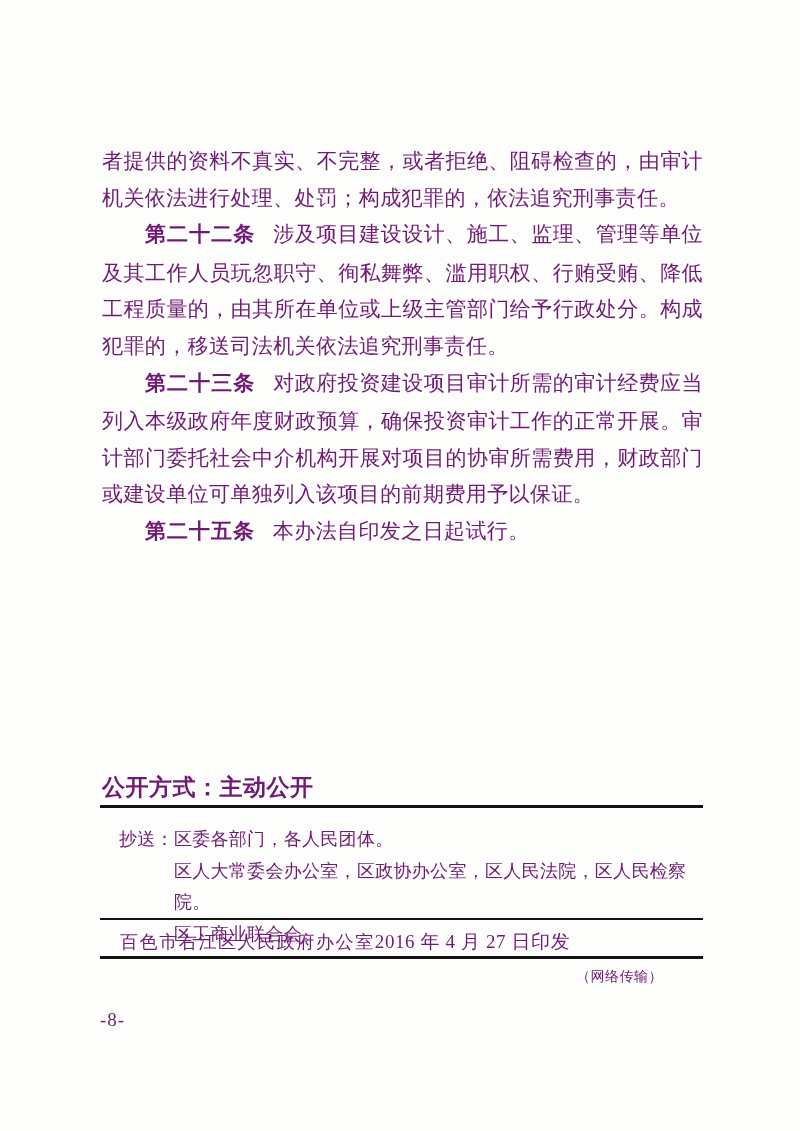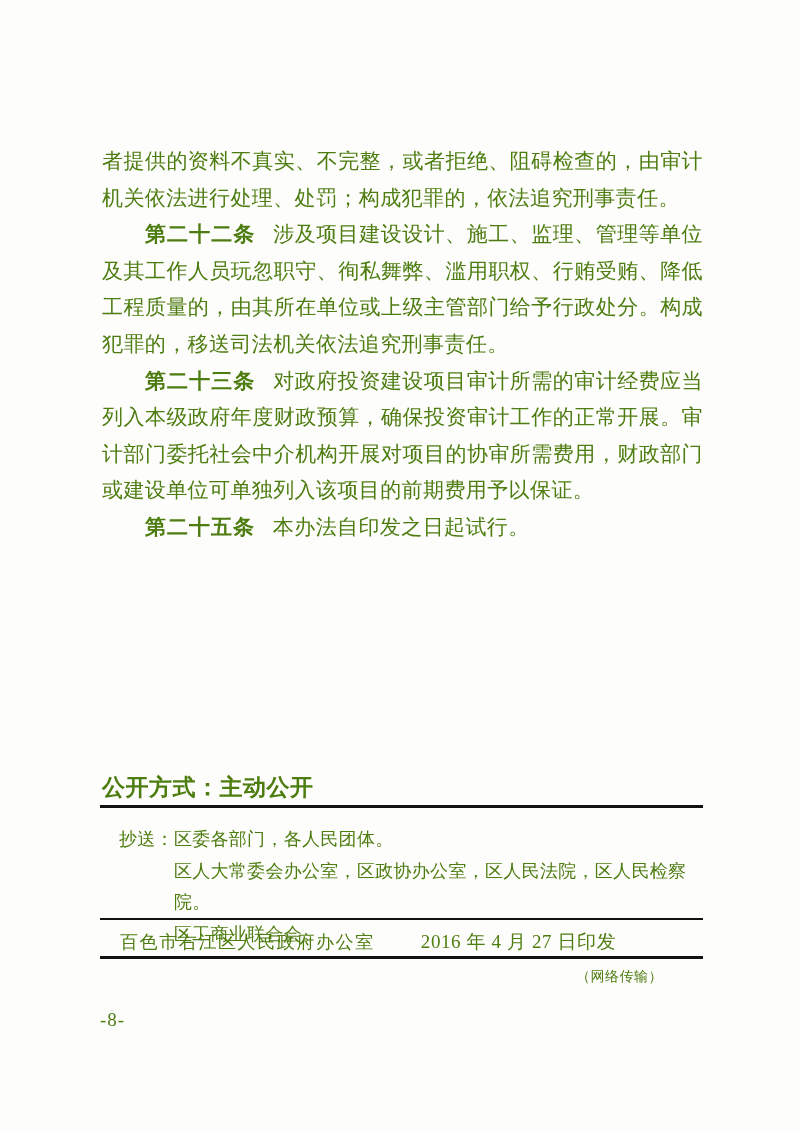--- a/index.html
+++ b/index.html
@@ -2,39 +2,39 @@
 <html><head>
 <meta charset="utf-8">
 <style>
   html, body { margin: 0; padding: 0; background: #888; }
   .page {
     position: relative;
     width: 800px;
     height: 1131px;
     margin: 0 auto;
     background: #fdfdfc;
-    color: #4d7c0f;
+    color: #701a75;
     font-family: "Liberation Serif", "DejaVu Serif", serif;
     overflow: hidden;
   }
   
   .body-text {
     position: absolute;
     top: 143px;
     left: 102px;
     width: 601px;
     font-size: 21px;
     line-height: 36.6px;
     text-align: justify;
     letter-spacing: 0.4px;
   }
   .body-text p { margin: 0; }
   .body-text p.indented { text-indent: 43px; }
   .article-lead {
-    font-family: Liberation Serif, serif;
+    font-family: Liberation Mono, monospace;
     font-weight: bold;
     margin-right: 0.85em;
     letter-spacing: 1px;
   }
   
   .publicity {
     position: absolute;
     top: 772px;
     left: 102px;
     font-family: Liberation Mono, monospace;
@@ -72,21 +72,21 @@
     display: flex;
     justify-content: flex-start;
     align-items: center;
     height: 29px;
     font-size: 18px;
     box-sizing: border-box;
     padding-left: 20px;
     padding-right: 10px;
   }
   .issuer-name { letter-spacing: 1.6px; }
-  .print-date { font-size: 19px; letter-spacing: 0.6px; margin-left: 46px; }
+  .print-date { font-size: 19px; letter-spacing: 0.6px; }
   .transmission {
     position: absolute;
     top: 963px;
     right: 137px;
     font-size: 14px;
     letter-spacing: 0.5px;
     line-height: 28px;
   }
   .page-number {
     position: absolute;

